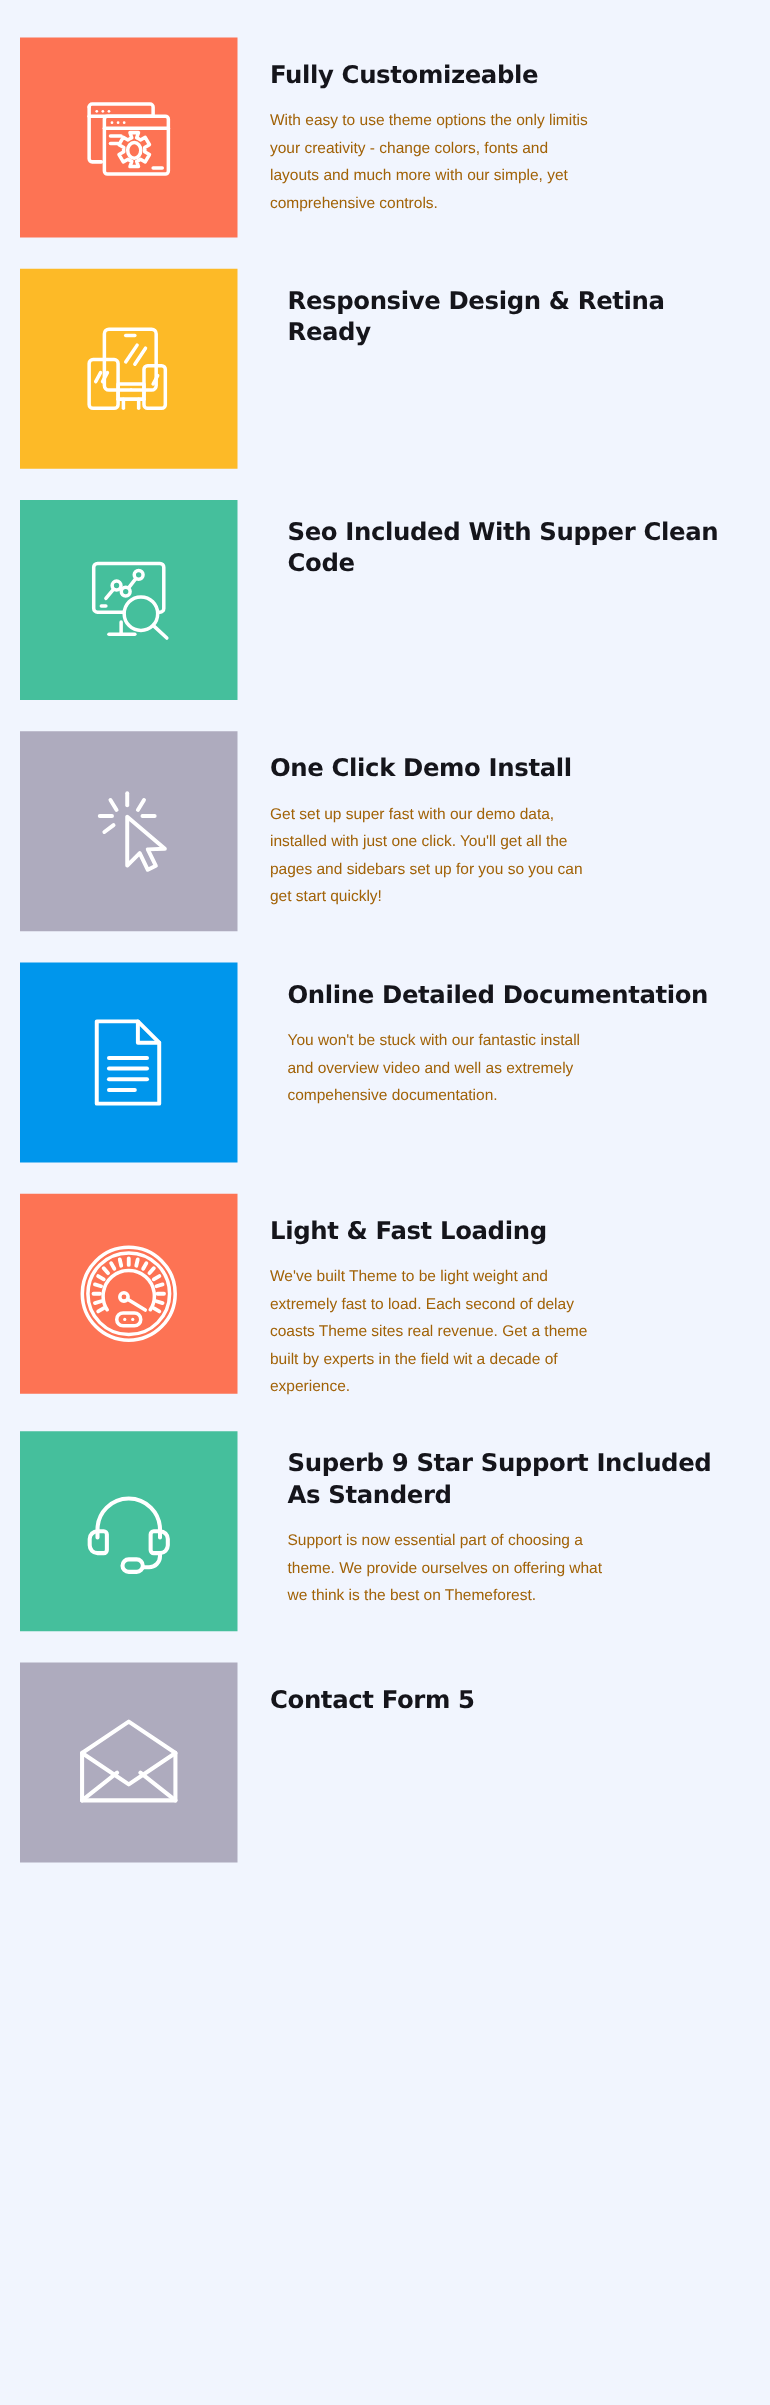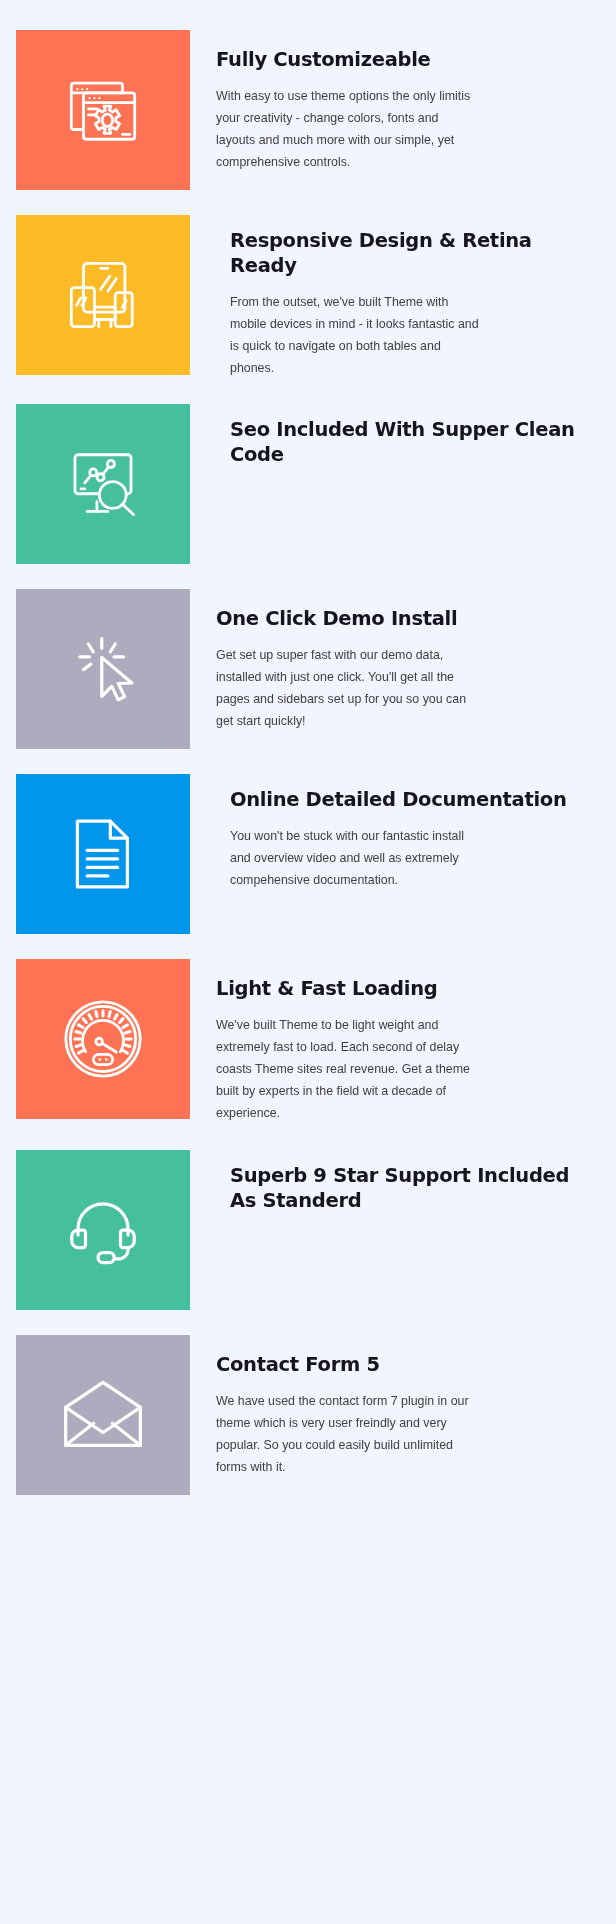--- a/index.html
+++ b/index.html
@@ -58,21 +58,21 @@
     color: #15151b;
     letter-spacing: -0.3px;
     margin-bottom: 12px;
   }
 
   .feature-desc {
     font-family: "Liberation Sans", sans-serif;
     font-size: 12.4px;
     font-weight: 400;
     line-height: 1.78;
-    color: #404040;
+    color: #a16207;
     max-width: 258px;
   }
 
   
   .feature-row.two-line .feature-text { padding-top: 14px; padding-left: 40px; }
 </style>
 </head>
 <body style="background: rgb(241, 245, 254);">
 
 <main class="features-list">
@@ -122,21 +122,20 @@
           <rect x="25" y="42" width="17" height="10"></rect>
           <path d="M25 52h17"></path>
           <path d="M28.5 52v6"></path>
           <path d="M38.5 52v6"></path>
           <circle cx="33.5" cy="45.7" r="0.9" fill="#fff" stroke="none"></circle>
         </svg>
       </span>
     </div>
     <div class="feature-text">
       <h3 class="feature-title">Responsive Design &amp; Retina Ready</h3>
-      <p class="feature-desc">From the outset, we've built Theme with mobile devices in mind - it looks fantastic and is quick to navigate on both tables and phones.</p>
     </div>
   </section>
 
   <section class="feature-row two-line">
     <div class="feature-icon-tile" style="background:#45bf9c">
       <span>
         <svg width="78" height="78" viewBox="0 0 64 64" fill="none" stroke="#ffffff" stroke-width="2.3" stroke-linecap="round" stroke-linejoin="round">
           <rect x="9" y="8" width="46" height="32" rx="2.5"></rect>
           <path d="M17 31l7-8.5 6 4 8.5-11"></path>
           <circle cx="24" cy="22.5" r="2.9" fill="#45bf9c"></circle>
@@ -241,33 +240,33 @@
           <path d="M12 36V31a20 20 0 0 1 40 0v5"></path>
           <path d="M12 32h4a2 2 0 0 1 2 2v10a2 2 0 0 1-2 2h-4a5 5 0 0 1-5-5v-4a5 5 0 0 1 5-5z"></path>
           <path d="M52 32h-4a2 2 0 0 0-2 2v10a2 2 0 0 0 2 2h4a5 5 0 0 0 5-5v-4a5 5 0 0 0-5-5z"></path>
           <path d="M52 46v2a7 7 0 0 1-7 7h-4"></path>
           <rect x="28" y="50" width="13" height="8" rx="4"></rect>
         </svg>
       </span>
     </div>
     <div class="feature-text">
       <h3 class="feature-title">Superb 9 Star Support Included As Standerd</h3>
+      <p class="feature-desc">Support is now essential part of choosing a theme. We provide ourselves on offering what we think is the best on Themeforest.</p>
     </div>
   </section>
 
   <section class="feature-row">
     <div class="feature-icon-tile" style="background:#aeabbe">
       <span>
         <svg width="84" height="72" viewBox="0 0 72 60" fill="none" stroke="#ffffff" stroke-width="2.8" stroke-linecap="round" stroke-linejoin="round">
           <path d="M4 23.5L36 2l32 21.5V56H4z"></path>
           <path d="M4 23.5L36 45l32-21.5"></path>
           <path d="M4 56l24-19"></path>
           <path d="M68 56L44 37"></path>
         </svg>
       </span>
     </div>
     <div class="feature-text">
       <h3 class="feature-title">Contact Form 5</h3>
-      <p class="feature-desc">We have used the contact form 7 plugin in our theme which is very user freindly and very popular. So you could easily build unlimited forms with it.</p>
     </div>
   </section>
 
 </main>
 
 </body></html>

